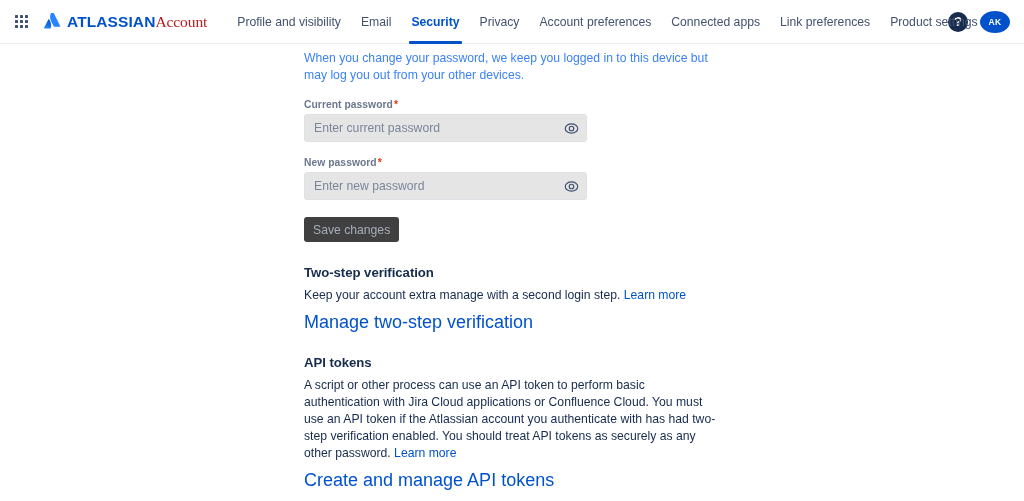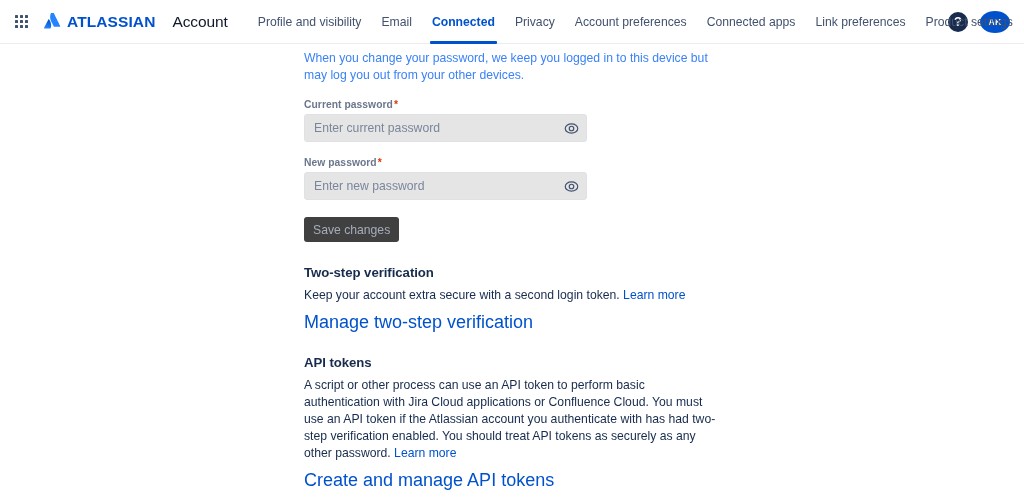--- a/index.html
+++ b/index.html
@@ -60,22 +60,23 @@
     white-space: nowrap;
     line-height: 1;
   }
   .brand-atlassian {
     font-weight: 700;
     color: #0052cc;
     letter-spacing: 0.1px;
   }
   .brand-account {
     font-weight: 400;
-    color: #0f172a;
-    margin-left: 17px;
+    color: #b91c1c;
+    margin-left: 0;
+    font-family: Liberation Serif, serif;
   }
 
   .nav-tabs {
     display: flex;
     align-items: stretch;
     height: 100%;
     margin-left: 20px;
     flex: 1 1 auto;
     min-width: 0;
   }
@@ -286,21 +287,21 @@
       <path d="M15.2 0.45c-4.06 6.43-3.8 13.55-1.13 18.9l5.35 10.7c0.16 0.32 0.49 0.52 0.84 0.52h11.1c0.73 0 1.21-0.76 0.88-1.41 0 0-14.93-30.06-15.3-30.82-0.34-0.68-1.27-0.69-1.73 0.11z" fill="#2684ff" transform="translate(0,-3) scale(0.95)"></path>
     </svg>
     <span class="brand-text">
       <span class="brand-atlassian">ATLASSIAN</span><span class="brand-account">Account</span>
     </span>
   </a>
 
   <nav class="nav-tabs">
     <a class="nav-tab">Profile and visibility</a>
     <a class="nav-tab">Email</a>
-    <a class="nav-tab active">Connected</a>
+    <a class="nav-tab active">Security</a>
     <a class="nav-tab">Privacy</a>
     <a class="nav-tab">Account preferences</a>
     <a class="nav-tab">Connected apps</a>
     <a class="nav-tab">Link preferences</a>
     <a class="nav-tab">Product settings</a>
   </nav>
 
   <div class="nav-right">
     <div class="help-btn">?</div>
     <div class="avatar">AK</div>
@@ -342,21 +343,21 @@
         </button>
       </div>
     </div>
 
     <button class="save-btn">Save changes</button>
 
     
     <div class="section">
       <h2 class="section-title">Two-step verification</h2>
       <p class="section-body">
-        <span>Keep your account extra secure with a second login token.</span>
+        <span>Keep your account extra manage with a second login step.</span>
         <a class="link">Learn more</a>
       </p>
       <a class="section-action">Manage two-step verification</a>
     </div>
 
     
     <div class="section">
       <h2 class="section-title">API tokens</h2>
       <p class="section-body wide">
         <span>A script or other process can use an API token to perform basic authentication with Jira Cloud applications or Confluence Cloud. You must use an API token if the Atlassian account you authenticate with has had two-step verification enabled. You should treat API tokens as securely as any other password.</span>

